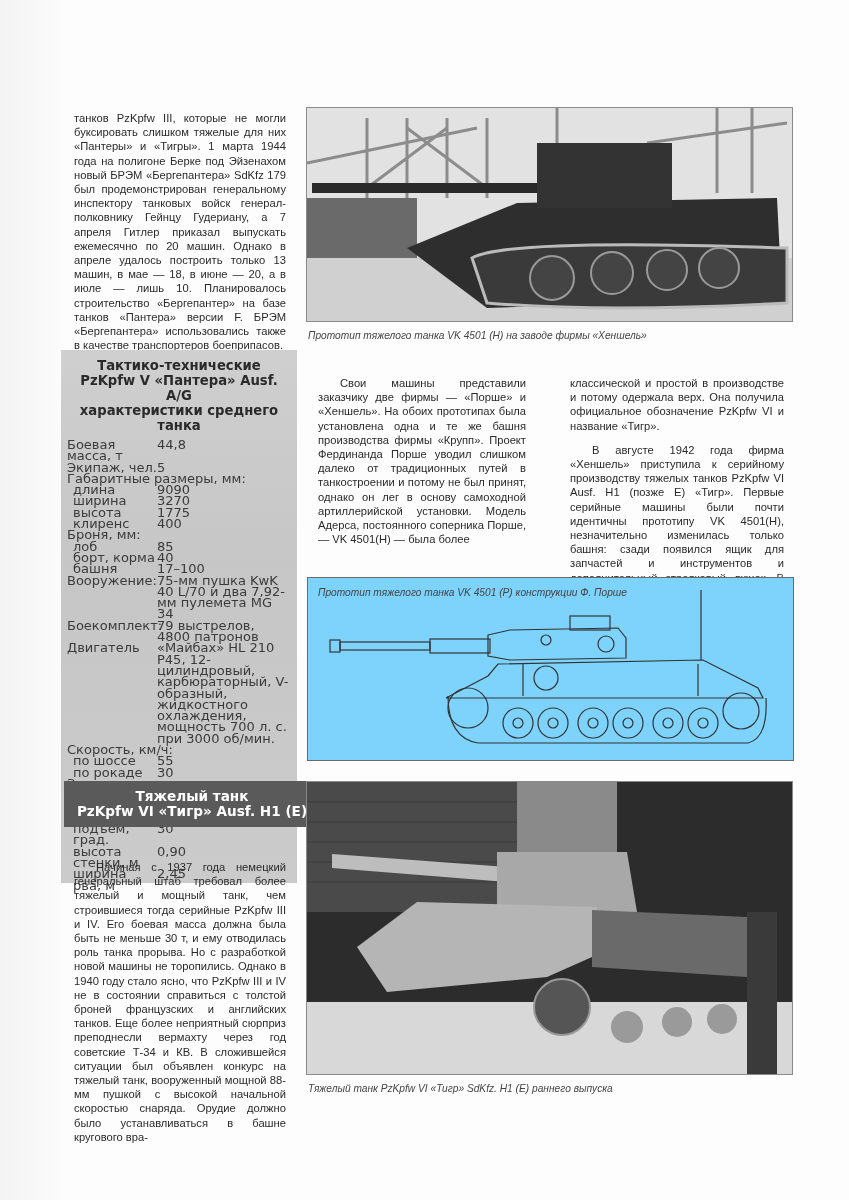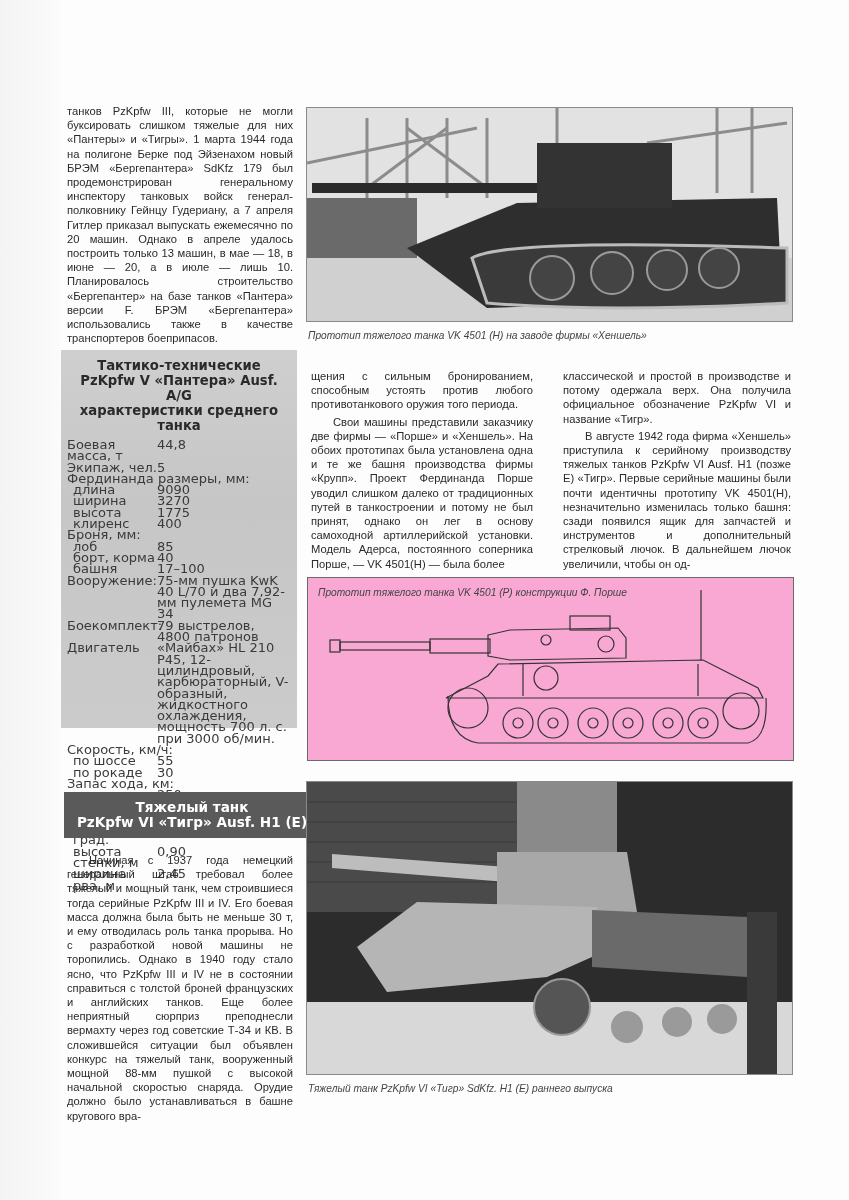--- a/index.html
+++ b/index.html
@@ -7,67 +7,67 @@
     width: 849px; height: 1200px; position: relative; overflow: hidden;
     background: #fdfdfd;
     font-family: "Liberation Sans", sans-serif;
     color: #2a2a2a;
   }
   .page-shade {
     position: absolute; left: 0; top: 0; width: 60px; height: 1200px;
     background: linear-gradient(to right, #f3f3f3, #fbfbfb);
   }
   .col { position: absolute; font-size: 11.2px; line-height: 14.2px; text-align: justify; }
-  .col p { margin: 3px; }
+  .col p { margin: 10px; }
   .col p.indent { text-indent: 22px; }
   .col-left { left: 64px; width: 232px; }
 
   
   .spec-box {
-    position: absolute; left: 61px; top: 350px; width: 236px; height: 378px;
+    position: absolute; left: 61px; top: 350px; width: 236px; height: 533px;
     background: linear-gradient(to bottom, #cfcfcf 0%, #c6c6c6 40%, #cbcbcb 100%);
     box-sizing: border-box; padding: 8px 6px 6px 6px;
   }
   .spec-title {
     text-align: center; font-weight: bold; font-size: 13.2px; line-height: 15px;
     color: #2a2a2a; margin-bottom: 6px; font-family: "DejaVu Sans", sans-serif;
   }
   .spec-row { display: flex; font-size: 13px; line-height: 11.3px; color: #3a3a3a; font-family: "DejaVu Sans", sans-serif; }
   .spec-row .k { width: 90px; flex: none; }
   .spec-row .k.sub { padding-left: 6px; width: 84px; }
   .spec-row .v { flex: 1; }
   .spec-row.head .k { width: auto; }
 
   
   .section-header {
     position: absolute; left: 64px; top: 781px; width: 256px; height: 46px;
     background: #5a5a5a; color: #ffffff;
     display: flex; flex-direction: column; align-items: center; justify-content: center;
-    font-weight: bold; font-size: 13.6px; line-height: 15px; font-family: "DejaVu Sans", sans-serif; margin-top: 11px;
+    font-weight: bold; font-size: 13.6px; line-height: 15px; font-family: "DejaVu Sans", sans-serif;
   }
 
   
   .photo {
     position: absolute; border: 1px solid #8a8a8a; overflow: hidden; box-sizing: border-box;
   }
   .photo-top { left: 306px; top: 107px; width: 487px; height: 215px; background: #d9d9d9; }
   .photo-bottom { left: 306px; top: 781px; width: 487px; height: 294px; background: #3a3a3a; }
 
   .caption {
     position: absolute; font-style: italic; font-size: 10.2px; line-height: 12px; color: #444;
   }
   .cap-top { left: 308px; top: 330px; }
   .cap-bottom { left: 308px; top: 1083px; }
 
   .col-mid { left: 308px; top: 366px; width: 228px; }
   .col-right { left: 560px; top: 366px; width: 234px; }
 
   .drawing {
     position: absolute; left: 307px; top: 577px; width: 487px; height: 184px;
-    border: 1px solid #6a6a6a; box-sizing: border-box; background: #f9a8d4;
+    border: 1px solid #6a6a6a; box-sizing: border-box; background: #7dd3fc;
   }
   .drawing .dcap { position: absolute; left: 10px; top: 9px; font-style: italic; font-size: 10.2px; color: #444; }
 </style>
 </head>
 <body>
 
 <div class="page-shade"></div>
 
 <div class="col col-left" style="top:101px;">
   <p>танков PzKpfw III, которые не могли буксировать слишком тяжелые для них «Пантеры» и «Тигры». 1 марта 1944 года на полигоне Берке под Эйзенахом новый БРЭМ «Бергепантера» SdKfz 179 был продемонстрирован генеральному инспектору танковых войск генерал-полковнику Гейнцу Гудериану, а 7 апреля Гитлер приказал выпускать ежемесячно по 20 машин. Однако в апреле удалось построить только 13 машин, в мае — 18, в июне — 20, а в июле — лишь 10. Планировалось строительство «Бергепантер» на базе танков «Пантера» версии F. БРЭМ «Бергепантера» использовались также в качестве транспортеров боеприпасов.</p>
@@ -82,21 +82,21 @@
   <div id="spec-rows">
       <div class="spec-row">
         <div class="k">Боевая масса, т</div>
         <div class="v">44,8</div>
       </div>
       <div class="spec-row">
         <div class="k">Экипаж, чел.</div>
         <div class="v">5</div>
       </div>
       <div class="spec-row head">
-        <div class="k">Фердинанда размеры, мм:</div>
+        <div class="k">Габаритные размеры, мм:</div>
       </div>
       <div class="spec-row">
         <div class="k sub">длина</div>
         <div class="v">9090</div>
       </div>
       <div class="spec-row">
         <div class="k sub">ширина</div>
         <div class="v">3270</div>
       </div>
       <div class="spec-row">
@@ -209,21 +209,20 @@
       <circle cx="245" cy="170" r="22"></circle>
       <circle cx="305" cy="165" r="21"></circle>
       <circle cx="360" cy="162" r="20"></circle>
       <circle cx="412" cy="160" r="20"></circle>
     </g>
   </svg>
 </div>
 <div class="caption cap-top">Прототип тяжелого танка VK 4501 (H) на заводе фирмы «Хеншель»</div>
 
 <div class="col col-mid">
-  <p>щения с сильным бронированием, способным устоять против любого противотанкового оружия того периода.</p>
   <p class="indent">Свои машины представили заказчику две фирмы — «Порше» и «Хеншель». На обоих прототипах была установлена одна и те же башня производства фирмы «Крупп». Проект Фердинанда Порше уводил слишком далеко от традиционных путей в танкостроении и потому не был принят, однако он лег в основу самоходной артиллерийской установки. Модель Адерса, постоянного соперника Порше, — VK 4501(H) — была более</p>
 </div>
 
 <div class="col col-right">
   <p>классической и простой в производстве и потому одержала верх. Она получила официальное обозначение PzKpfw VI и название «Тигр».</p>
   <p class="indent">В августе 1942 года фирма «Хеншель» приступила к серийному производству тяжелых танков PzKpfw VI Ausf. H1 (позже E) «Тигр». Первые серийные машины были почти идентичны прототипу VK 4501(H), незначительно изменилась только башня: сзади появился ящик для запчастей и инструментов и дополнительный стрелковый лючок. В дальнейшем лючок увеличили, чтобы он од-</p>
 </div>
 
 <div class="drawing">
   <div class="dcap">Прототип тяжелого танка VK 4501 (P) конструкции Ф. Порше</div>

